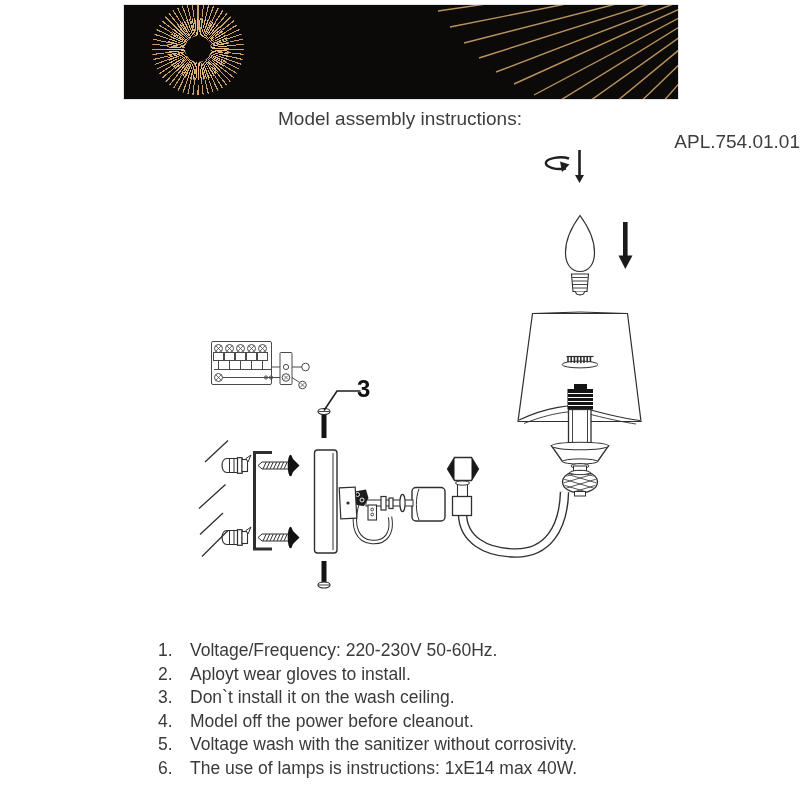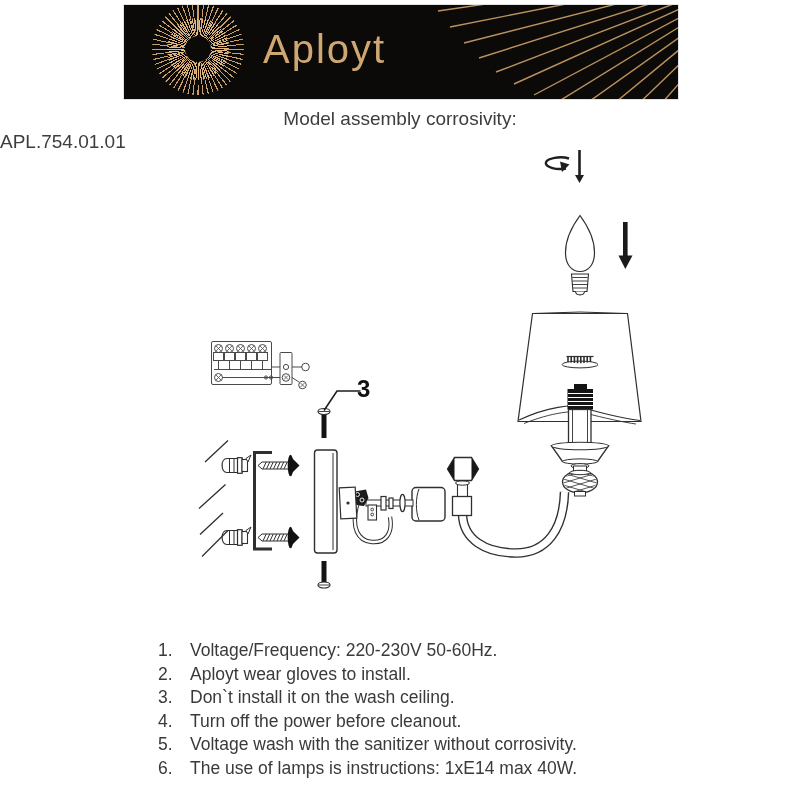--- a/index.html
+++ b/index.html
@@ -12,56 +12,55 @@
      background:repeating-conic-gradient(#c9a06b 0deg 1.5deg, rgba(0,0,0,0) 1.5deg 6.4deg);}
   .starburst::before{content:'';position:absolute;inset:15px;border-radius:50%;
      background:repeating-conic-gradient(from 3deg,#e2ba82 0deg 2deg, rgba(0,0,0,0) 2deg 5deg);}
   .starburst::after{content:'';position:absolute;inset:33px;border-radius:50%;background:#0b0a08;}
   .brand{position:absolute;left:139px;top:24px;font-size:40px;font-weight:400;
          letter-spacing:2px;color:#cfa770;line-height:1;}
   .rays{position:absolute;right:0;top:0;}
   
   .title{position:absolute;left:0;top:108px;width:800px;text-align:center;
          font-size:19px;line-height:22px;color:#3d3d3d;}
-  .model{position:absolute;left:0;top:131px;width:800px;text-align:left;
+  .model{position:absolute;left:0;top:131px;width:800px;text-align:right;
          font-size:19px;line-height:22px;color:#3d3d3d;}
   
   .diagram{position:absolute;left:0;top:0;width:800px;height:800px;}
   .plabel{position:absolute;left:357px;top:377px;font-size:24px;font-weight:bold;color:#111;line-height:1;}
   
   .instructions{position:absolute;left:158px;top:639px;width:540px;}
   .ins-row{display:flex;font-size:17.5px;line-height:23.5px;color:#3a3a3a;}
   .ins-num{width:32px;flex:0 0 32px;}
   .ins-text{flex:1;}
 </style>
 </head>
 <body>
 
 <div class="banner">
   <div class="starburst"></div>
-  <span class="brand">Aployt</span>
   <svg class="rays" width="360" height="94" viewBox="0 0 360 94">
     <g stroke="#c59a62" stroke-width="1.4" opacity="0.95">
       <line x1="470" y1="-45" x2="120" y2="6"></line>
       <line x1="470" y1="-45" x2="132" y2="22"></line>
       <line x1="470" y1="-45" x2="146" y2="38"></line>
       <line x1="470" y1="-45" x2="161" y2="53"></line>
       <line x1="470" y1="-45" x2="178" y2="67"></line>
       <line x1="470" y1="-45" x2="196" y2="79"></line>
       <line x1="470" y1="-45" x2="216" y2="90"></line>
       <line x1="470" y1="-45" x2="238" y2="98"></line>
       <line x1="470" y1="-45" x2="262" y2="103"></line>
       <line x1="470" y1="-45" x2="287" y2="106"></line>
       <line x1="470" y1="-45" x2="312" y2="107"></line>
       <line x1="470" y1="-45" x2="336" y2="107"></line>
     </g>
   </svg>
 </div>
 
-<div class="title">Model assembly corrosivity:</div>
+<div class="title">Model assembly instructions:</div>
 <div class="model">APL.754.01.01</div>
 
 <svg class="diagram" viewBox="0 0 800 800">
   <defs>
     <clipPath id="ballClip">
         <ellipse cx="580" cy="482" rx="16.5" ry="10"></ellipse>
       </clipPath>
   </defs>
 
   <g stroke="#4a4a4a" fill="none" stroke-width="1">
@@ -277,21 +276,21 @@
   <div class="ins-row">
     <span class="ins-num">2.</span>
     <span class="ins-text">Aployt wear gloves to install.</span>
   </div>
   <div class="ins-row">
     <span class="ins-num">3.</span>
     <span class="ins-text">Don`t install it on the wash ceiling.</span>
   </div>
   <div class="ins-row">
     <span class="ins-num">4.</span>
-    <span class="ins-text">Turn off the power before cleanout.</span>
+    <span class="ins-text">Model off the power before cleanout.</span>
   </div>
   <div class="ins-row">
     <span class="ins-num">5.</span>
     <span class="ins-text">Voltage wash with the sanitizer without corrosivity.</span>
   </div>
   <div class="ins-row">
     <span class="ins-num">6.</span>
     <span class="ins-text">The use of lamps is instructions: 1xE14 max 40W.</span>
   </div>
 </div>

